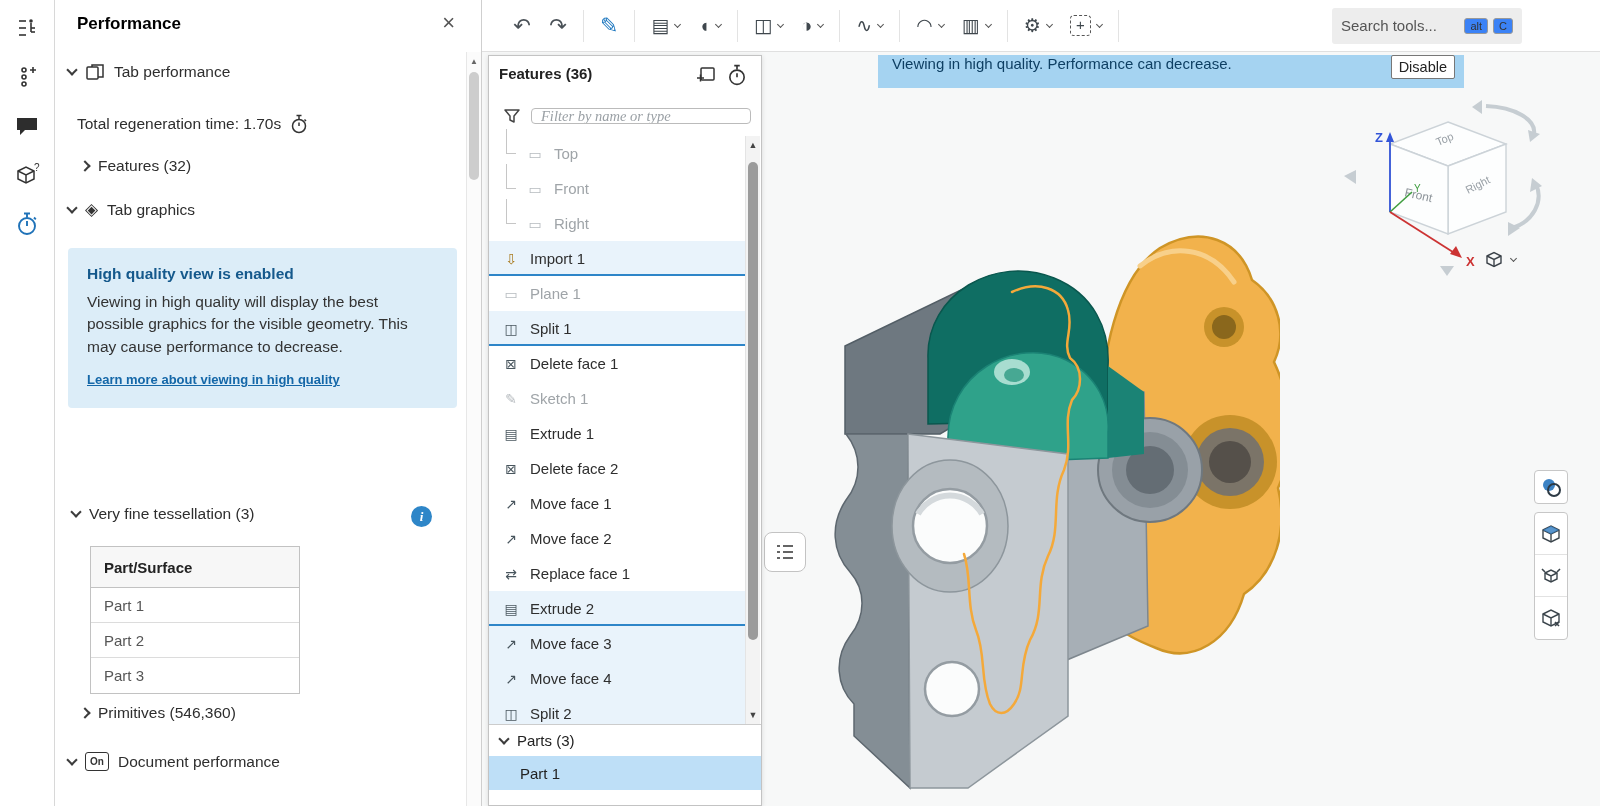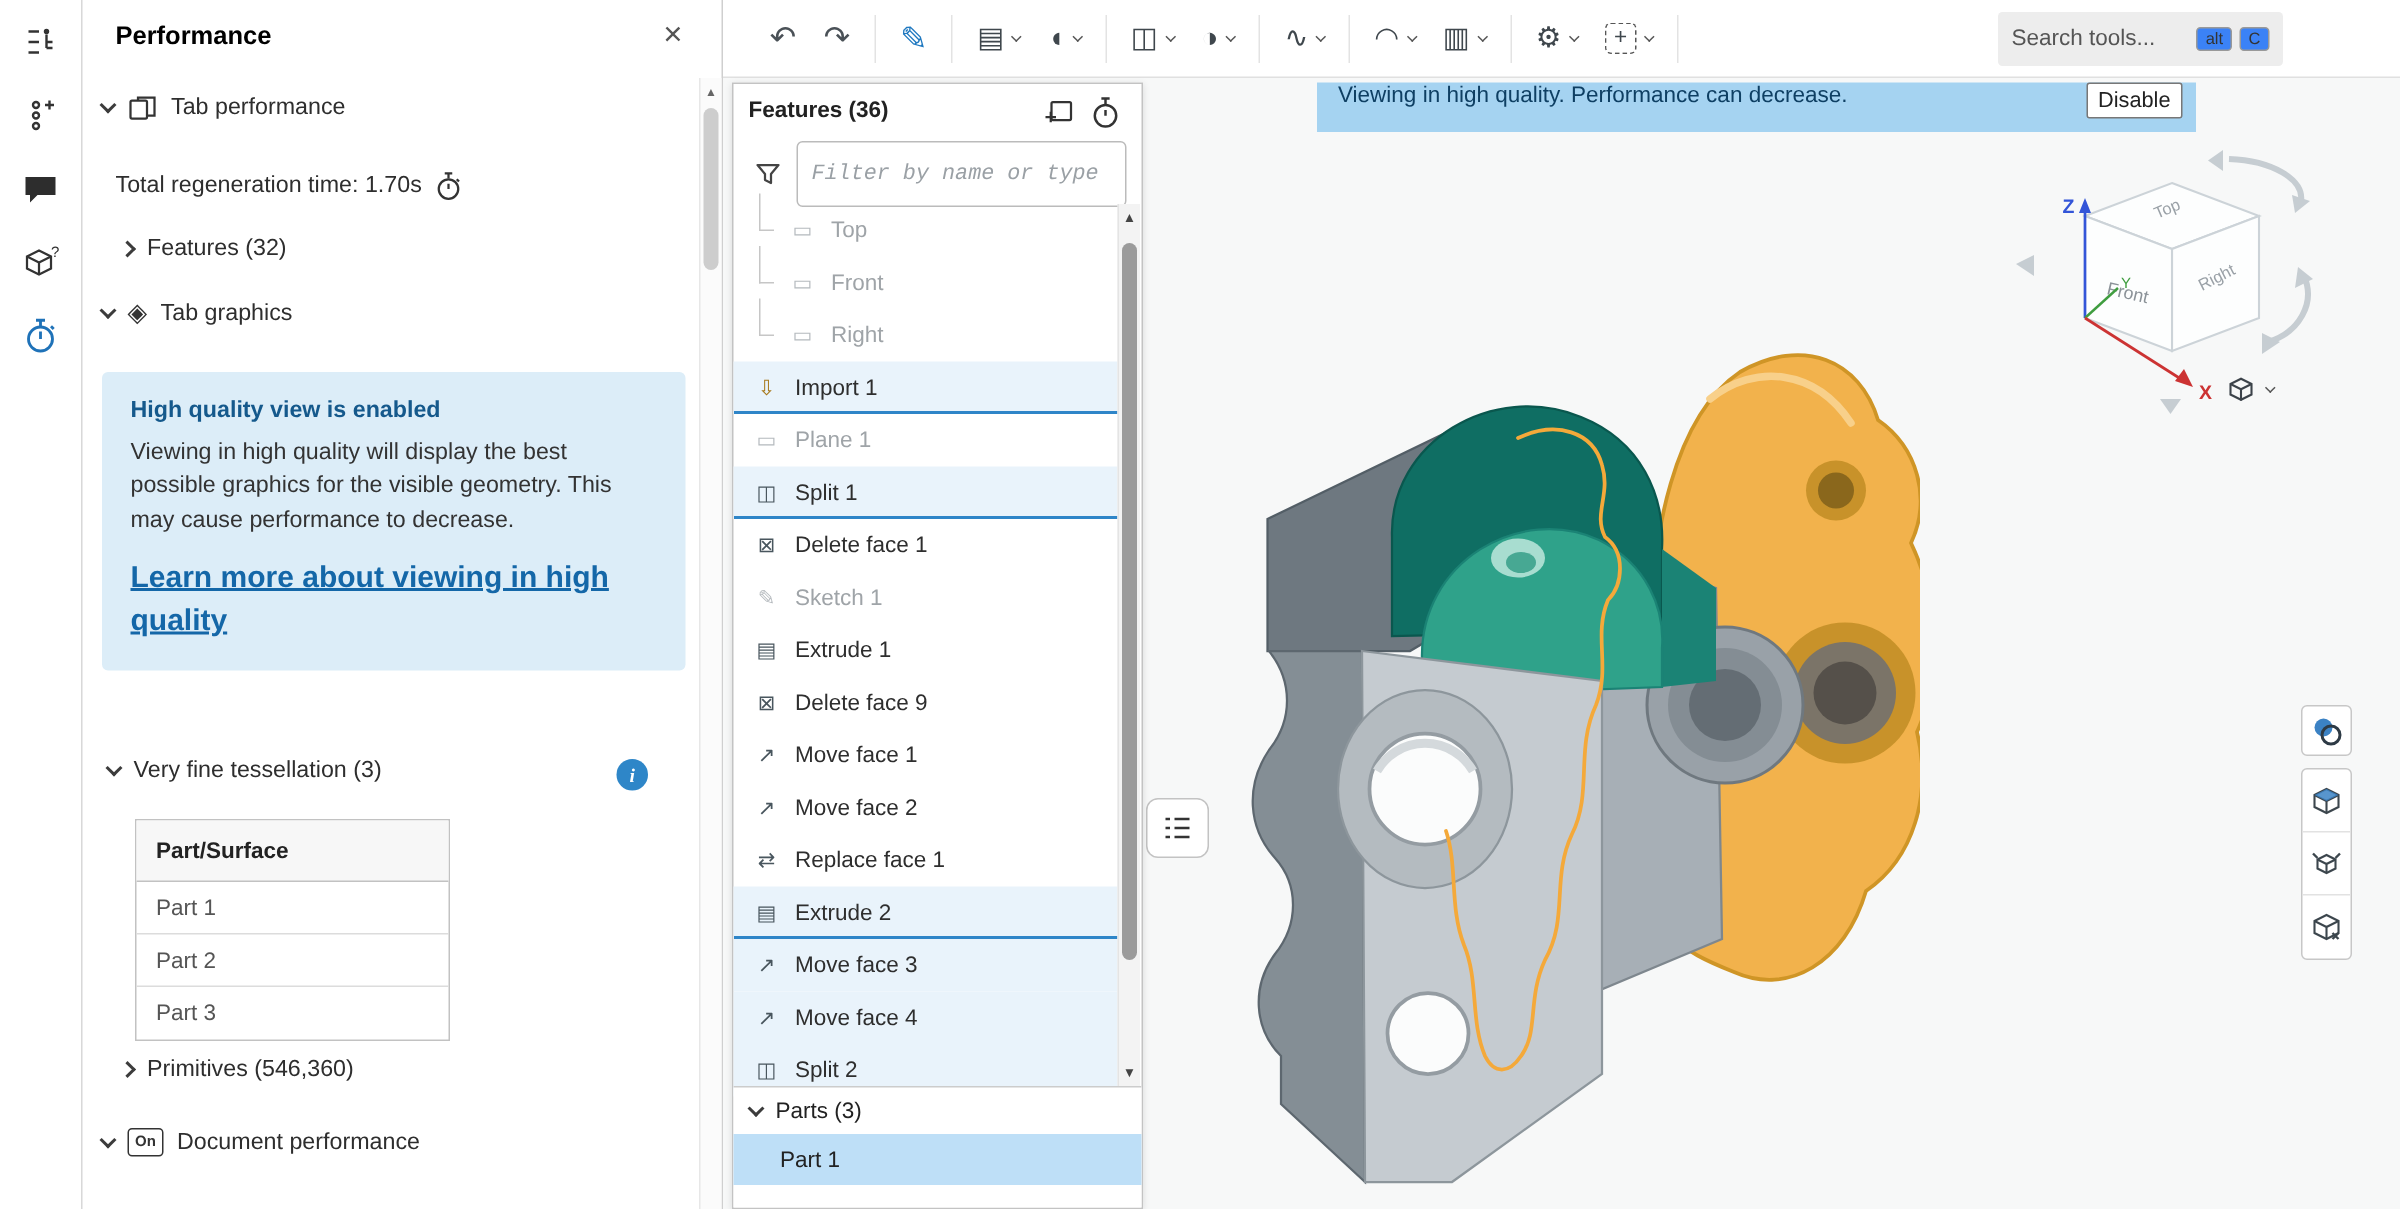--- a/index.html
+++ b/index.html
@@ -20,21 +20,21 @@
   .p-row{position:absolute;display:flex;align-items:center;gap:9px;font-size:15.5px;color:#2e2e2e}
   .chev{display:inline-block;width:8px;height:8px;border-right:2px solid #3c3c3c;
     border-bottom:2px solid #3c3c3c;transform:rotate(45deg);margin-top:-4px;flex:none}
   .chev.right{transform:rotate(-45deg);margin-top:0;margin-left:2px}
   .chev.sm{width:5px;height:5px;border-width:1.6px;border-color:#555;margin-top:-2px}
   .gem{font-size:17px;color:#333}
   #info-box{position:absolute;left:13px;top:248px;width:389px;background:#dcedf8;border-radius:4px;
     padding:17px 19px 18px 19px}
   #info-box .ib-title{font-weight:bold;color:#15598c;font-size:15.5px}
   #info-box .ib-body{margin-top:8px;font-size:15.5px;line-height:1.45;color:#333;width:345px}
-  #info-box .ib-link{display:block;margin-top:13px;font-size:20px;font-weight:bold;color:#1467a8;
+  #info-box .ib-link{display:block;margin-top:13px;font-size:13px;font-weight:bold;color:#1467a8;
     text-decoration:underline;width:325px;line-height:1.45;cursor:pointer}
   #info-icon{position:absolute;left:356px;top:506px;width:21px;height:21px;border-radius:50%;
     background:#2e86c8;color:#fff;font-size:13px;font-weight:bold;display:flex;align-items:center;
     justify-content:center;font-family:"Liberation Serif",serif;font-style:italic;cursor:pointer}
   #tess-table{position:absolute;left:35px;top:546px;width:210px;border:1px solid #c2c2c2;background:#fff}
   #tess-table .thead{height:41px;display:flex;align-items:center;padding-left:13px;font-weight:bold;
     font-size:15px;color:#222;background:#f7f7f7;border-bottom:1px solid #c2c2c2}
   #tess-table .trow{height:35px;display:flex;align-items:center;padding-left:13px;font-size:15px;
     color:#555;border-bottom:1px solid #dcdcdc}
   #tess-table .trow:last-child{border-bottom:none}
@@ -89,22 +89,22 @@
     border:1px solid #c3c3c3;border-radius:8px;display:flex;align-items:center;justify-content:center;cursor:pointer}
 
   
   #features-panel{position:absolute;left:488px;top:55px;width:274px;height:751px;background:#fff;
     border:1px solid #c3c3c3;box-shadow:0 1px 5px rgba(0,0,0,.12);z-index:20}
   #fp-title{position:absolute;left:10px;top:9px;font-size:15px;font-weight:bold;color:#222}
   #fp-addfolder{position:absolute;right:44px;top:9px;cursor:pointer}
   #fp-clock{position:absolute;right:14px;top:8px;cursor:pointer}
   #fp-filter{position:absolute;left:0;top:40px;right:0;height:40px;display:flex;align-items:center;
     padding-left:14px;gap:10px}
-  #fp-filter input{flex:1;margin-right:10px;height:44px;border:1px solid #bbb;border-radius:4px;
-    padding:0 9px;font-size:14.5px;color:#333;font-family:Liberation Mono, monospace;outline:none}
+  #fp-filter input{flex:1;margin-right:10px;height:16px;border:1px solid #bbb;border-radius:4px;
+    padding:0 9px;font-size:14.5px;color:#333;font-family:Liberation Serif, serif;outline:none}
   #fp-filter input::placeholder{font-style:italic;color:#9aa0a5}
   #flist{position:absolute;left:0;top:80px;right:16px}
   .frow{position:relative;height:35px;display:flex;align-items:center;gap:9px;padding-left:12px;
     font-size:15px;color:#2e2e2e;cursor:pointer}
   .frow .fi{width:20px;text-align:center;font-size:14px;color:#49565e;flex:none}
   .frow.muted{color:#9fa4a8}
   .frow.muted .fi{color:#b6bbbf}
   .frow.highlight{background:#e9f3fb}
   .frow.underline{box-shadow:inset 0 -2px 0 #2e85c8}
   .frow.tree{padding-left:36px}
@@ -493,21 +493,21 @@
         <span class="flabel">Sketch 1</span>
       </div>
 
       <div class="frow t-extrude">
         <span class="fi">▤</span>
         <span class="flabel">Extrude 1</span>
       </div>
 
       <div class="frow t-delete-face">
         <span class="fi">⊠</span>
-        <span class="flabel">Delete face 9</span>
+        <span class="flabel">Delete face 2</span>
       </div>
 
       <div class="frow t-move-face">
         <span class="fi">↗</span>
         <span class="flabel">Move face 1</span>
       </div>
 
       <div class="frow t-move-face">
         <span class="fi">↗</span>
         <span class="flabel">Move face 2</span>

